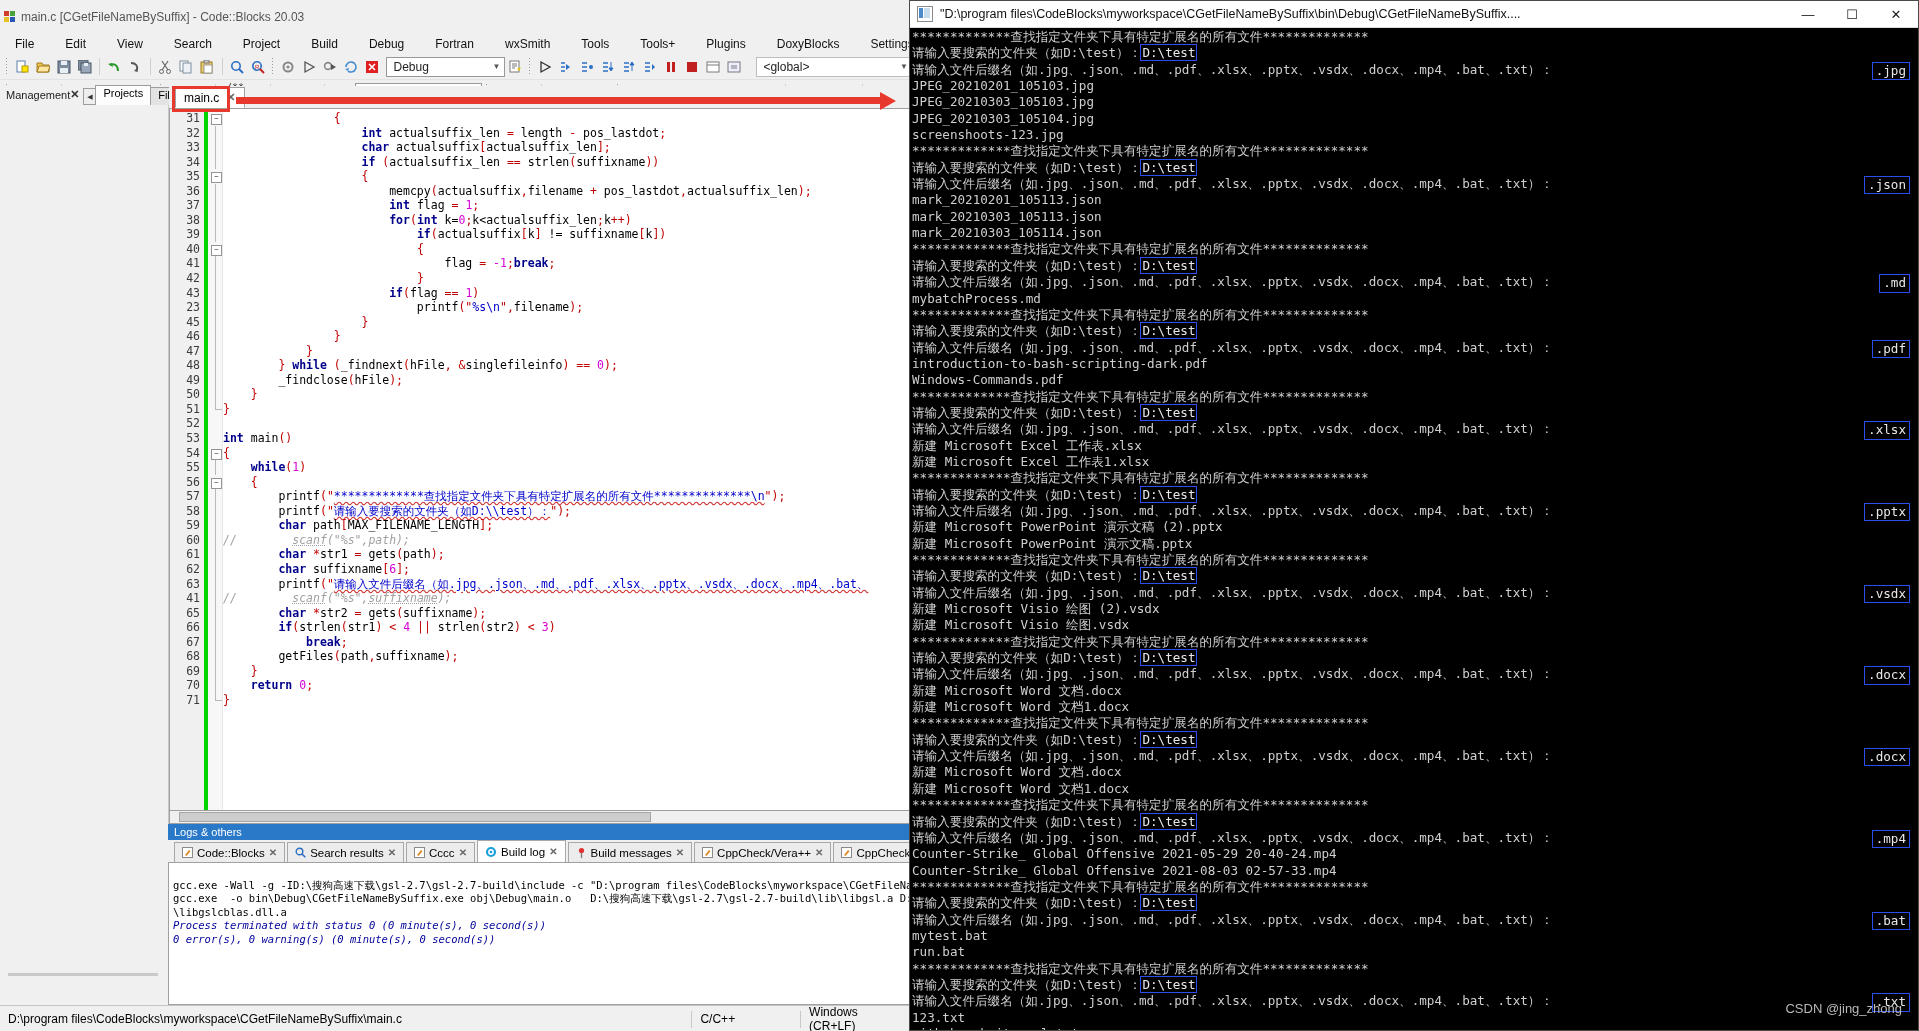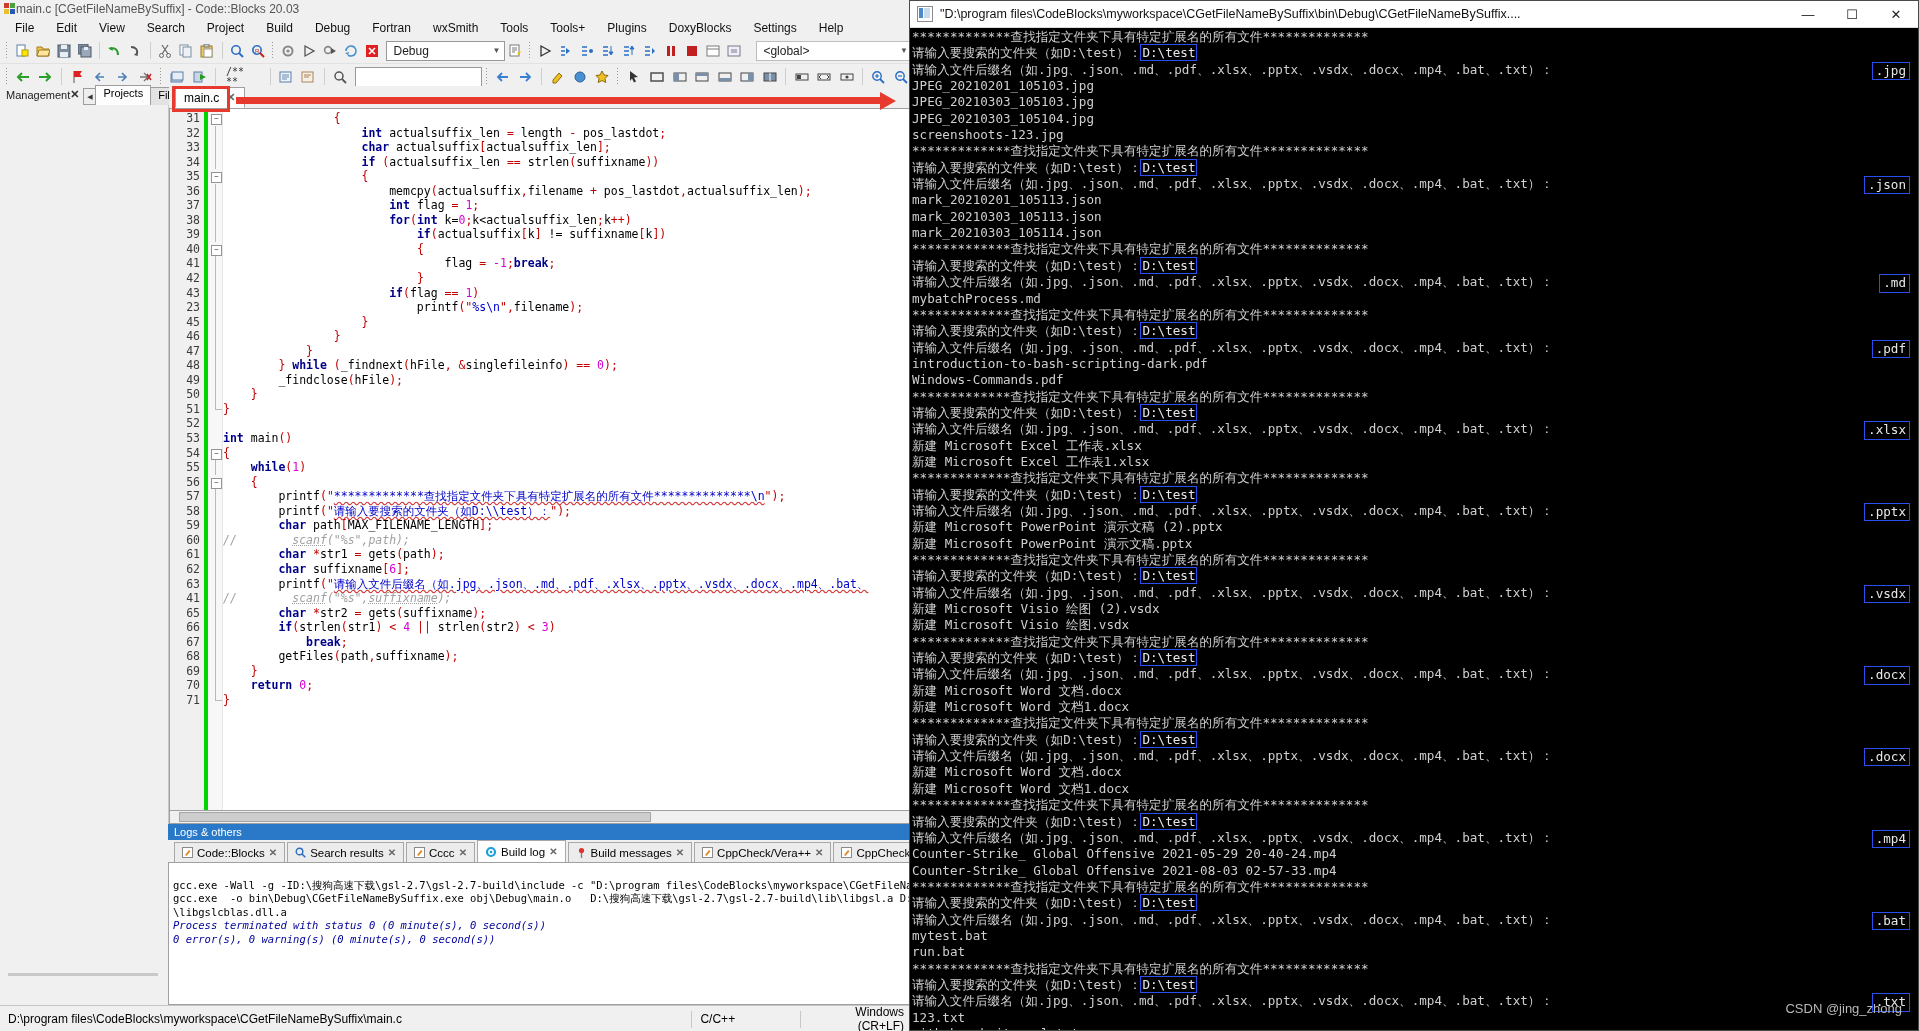--- a/index.html
+++ b/index.html
@@ -5,29 +5,29 @@
   html,body{margin:0;padding:0;}
   body{
     width:1919px;height:1031px;overflow:hidden;
     background:#f0f0f0;
     font-family:"Liberation Sans",sans-serif;
     font-size:12px;color:#000;
     position:relative;
   }
   
   #ide{position:absolute;left:0;top:0;width:912px;height:1031px;background:#f0f0f0;overflow:hidden;}
-  .titlebar{height:18px;display:flex;align-items:center;padding:0 4px;background:#f0f0f0;}
+  .titlebar{height:18px;display:flex;align-items:center;gap:5px;padding:8px 4px;background:#f0f0f0;}
   .cb-logo{width:12px;height:12px;display:inline-block;position:relative;}
   .cb-logo i{position:absolute;width:5px;height:5px;display:block;}
   .cb-logo i:nth-child(1){left:0;top:0;background:#d13b2a;}
   .cb-logo i:nth-child(2){left:6px;top:0;background:#4aa13c;}
   .cb-logo i:nth-child(3){left:0;top:6px;background:#e8c02a;}
   .cb-logo i:nth-child(4){left:6px;top:6px;background:#2a56b5;}
   .title-text{font-size:12px;color:#555;}
-  .menubar{height:20px;display:flex;align-items:center;padding-left:6px;gap:4px;background:#f0f0f0;}
+  .menubar{height:20px;display:flex;align-items:center;padding-left:6px;gap:13px;background:#f0f0f0;}
   .menubar span{padding:2px 9px;font-size:12px;color:#111;cursor:default;}
   .toolbarrow{height:25px;display:flex;align-items:center;background:#f0f0f0;
     border-bottom:1px solid #e2e2e2;padding-left:2px;}
   .tb-grip{width:6px;height:18px;margin:0 2px;
     background-image:repeating-linear-gradient(to bottom,#9a9a9a 0,#9a9a9a 1px,transparent 1px,transparent 3px);
     background-size:1px 100%;background-position:2px 0;background-repeat:no-repeat;}
   .tbtn{width:20px;height:20px;margin:0 1px;display:flex;align-items:center;justify-content:center;
     border:1px solid transparent;border-radius:2px;font-size:12px;line-height:1;}
   .tsep{width:1px;height:17px;background:#cfcfcf;margin:0 4px;}
   .tcombo{height:18px;border:1px solid #999;background:#fff;display:flex;align-items:center;
@@ -108,21 +108,21 @@
   .ltab{height:19px;display:flex;align-items:center;gap:4px;padding:0 7px;font-size:11.5px;
     border:1px solid #a8a8a8;border-bottom:none;background:#ececec;margin-right:2px;white-space:nowrap;}
   .ltab.active{background:#fdfdfd;height:21px;}
   .ltab .x{font-weight:bold;color:#666;font-size:10px;}
   .logbody{flex:1;background:#fff;border:1px solid #a0a0a0;border-top:none;overflow:hidden;
     font-family:"DejaVu Sans Mono",monospace;font-size:10.5px;padding:2px 0 0 4px;}
   .logbody div{height:13.5px;line-height:13.5px;white-space:pre;}
   .logblue{color:#00009a;font-style:italic;}
   
   #statusbar{position:absolute;left:0;top:1005px;width:912px;height:26px;
-    border-top:1px solid #c5c5c5;background:#f0f0f0;display:flex;align-items:center;font-size:12px;text-align:right;}
+    border-top:1px solid #c5c5c5;background:#f0f0f0;display:flex;align-items:center;font-size:12px;}
   .sb-cell{padding:0 8px;height:100%;display:flex;align-items:center;}
   .sb-div{width:1px;height:17px;background:#c8c8c8;}
   
   #leftslider{position:absolute;left:8px;top:969px;width:150px;height:10px;}
   #leftslider .bar{height:3px;background:#c9c9c9;margin-top:4px;}
   
   #redarrow{position:absolute;left:174px;top:90px;width:740px;height:22px;pointer-events:none;}
   #redarrow .shaft{position:absolute;left:62px;top:7px;width:650px;height:7px;background:#e8392e;}
   #redarrow .head{position:absolute;left:706px;top:2px;width:0;height:0;
     border-top:9px solid transparent;border-bottom:9px solid transparent;border-left:16px solid #e8392e;}

